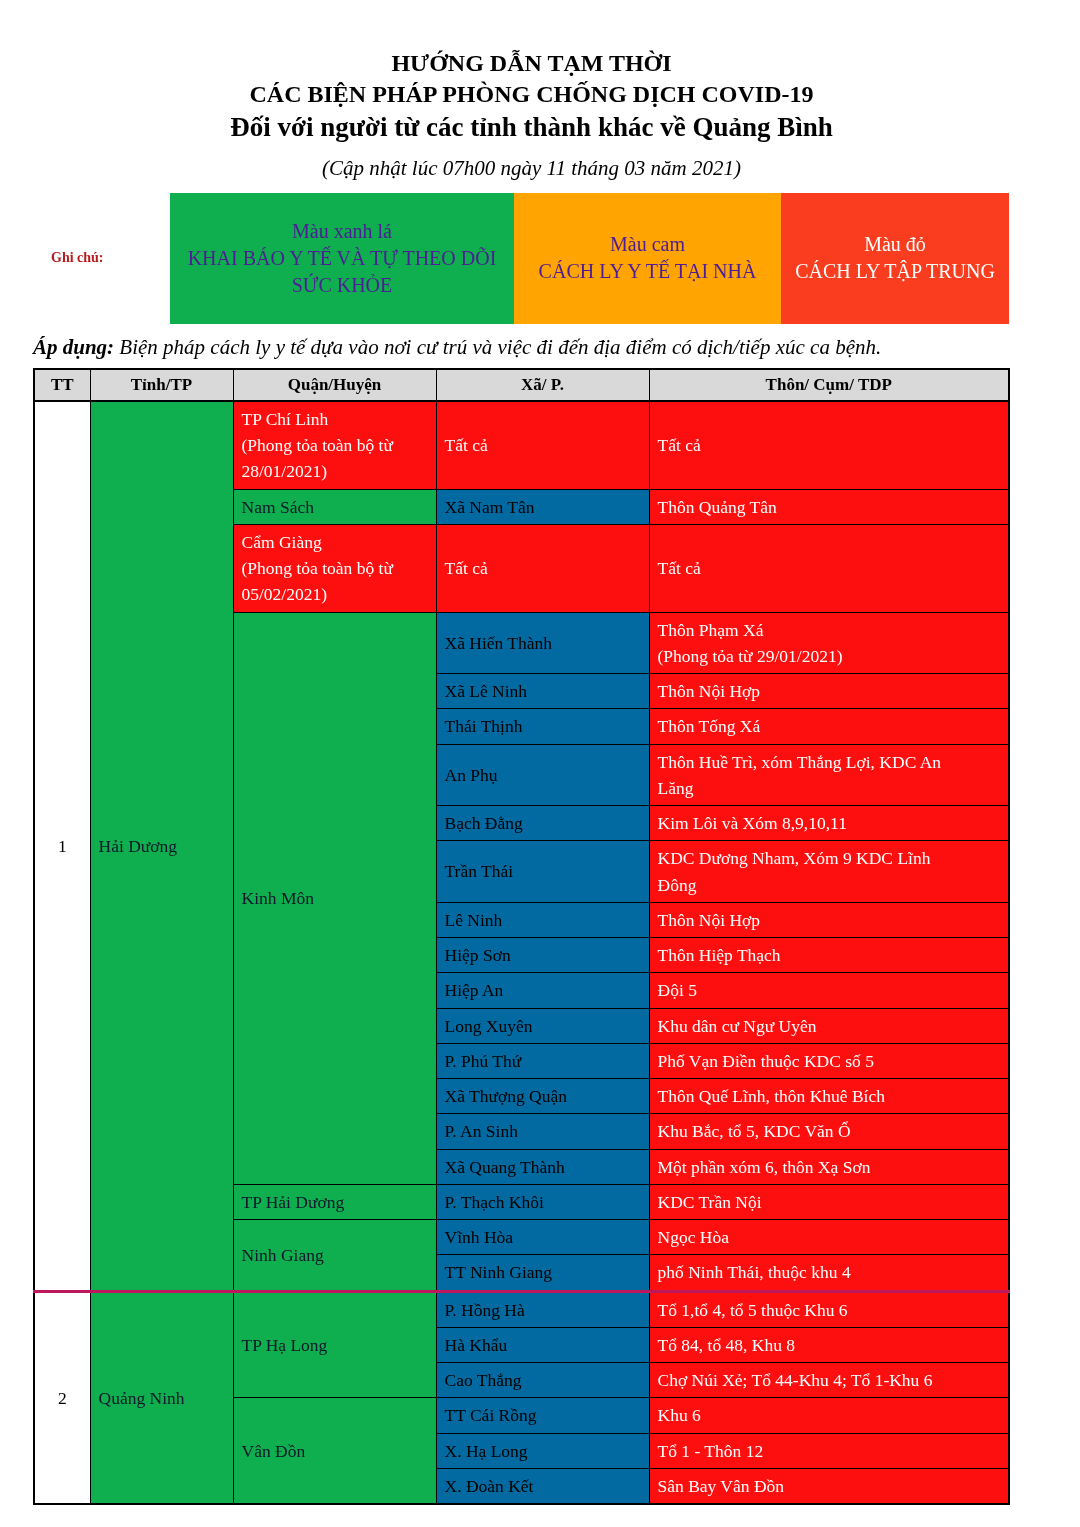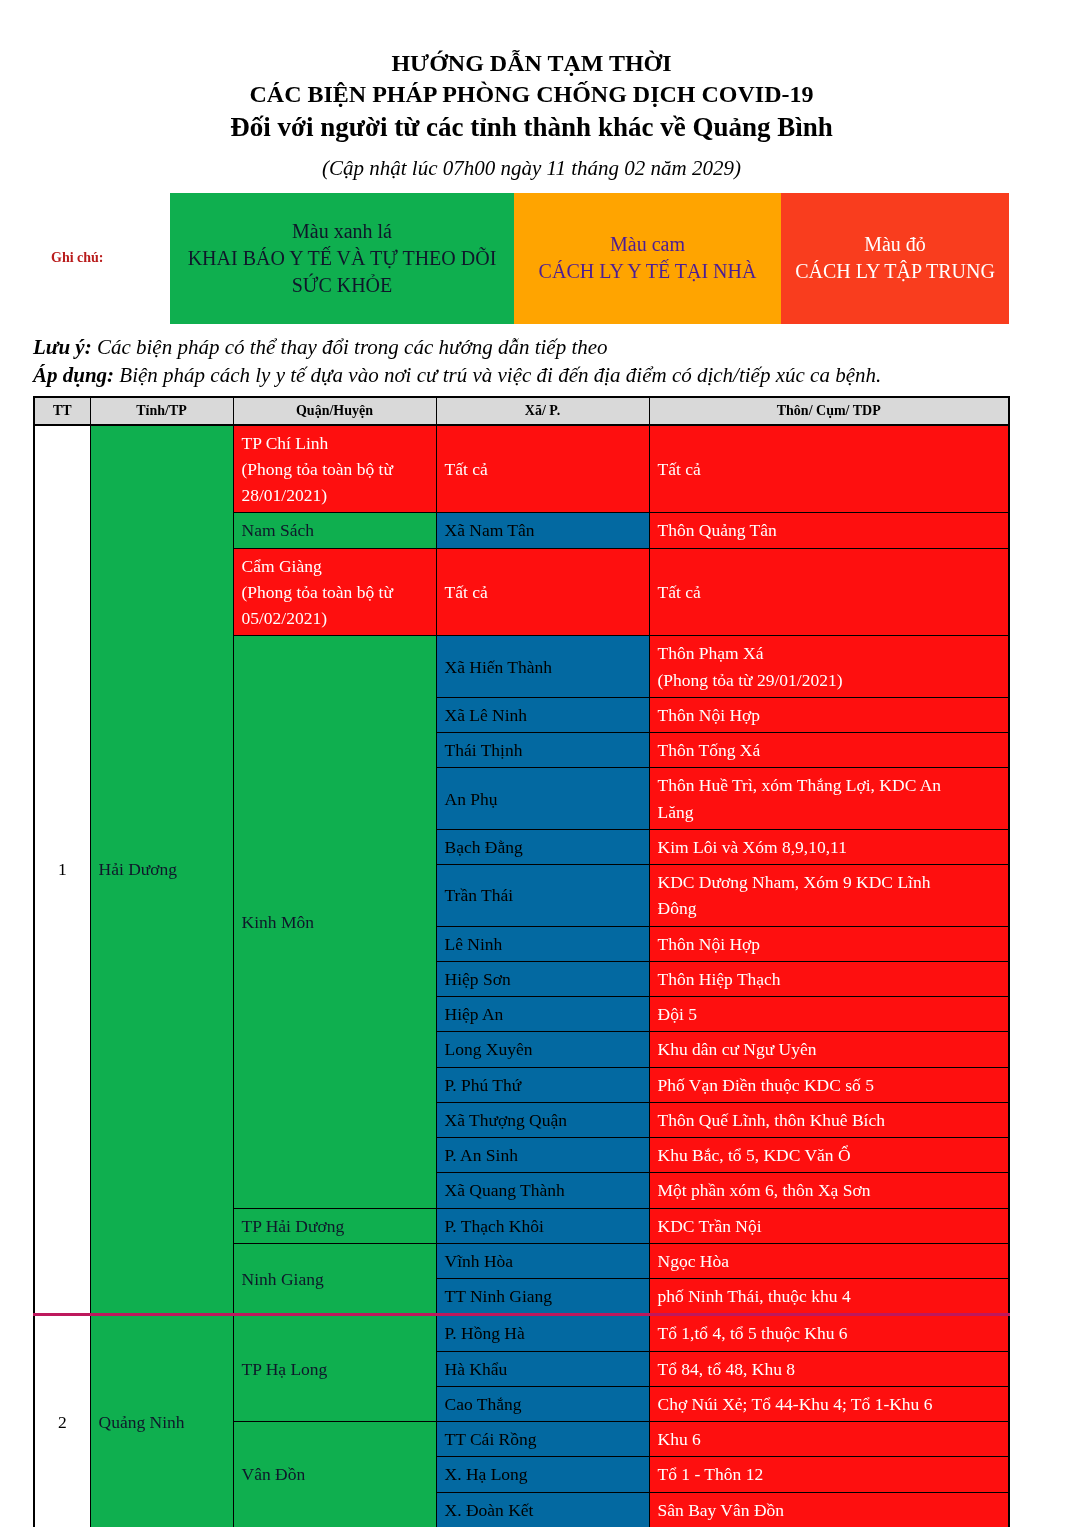--- a/index.html
+++ b/index.html
@@ -29,48 +29,48 @@
   
   .notes { margin-top:10px; font-size:21px; font-style:italic; line-height:1.33; }
   .note-line { margin:0; }
   .note-label { font-weight:bold; }
 
   
   table.zone-table { border-collapse:collapse; margin-top:6px; width:975px; table-layout:fixed; }
   table.zone-table { border:2px solid #000; }
   .zone-table th, .zone-table td { border:1px solid #000; box-sizing:border-box; }
   .zone-table thead th {
-    background:#D9D9D9; font-size:14px; font-weight:bold; text-align:center;
+    background:#D9D9D9; font-size:17px; font-weight:bold; text-align:center;
     padding:5px 4px; border-bottom:2px solid #000;
   }
   .zone-table td {
     font-size:17.5px; line-height:1.5; vertical-align:middle;
     padding:4px 8px; white-space:pre-line; word-wrap:break-word;
   }
   .zone-table tr.province-start td { border-top:3px solid #be185d; }
   .cell-tt { text-align:center; background:#ffffff; }
   .cell-province { padding-left:12px; }
   .c-green  { background:#0FAF4F; color:#0f172a; }
   .c-orange { background:#0369a1; color:#000; }
   .c-red    { background:#FE0F0F; color:#fff; }
   .c-white  { background:#fff; color:#000; }
-  .lg-green { background:#0FAF4F; color:#0f172a; }
+  .lg-green { background:#0FAF4F; color:#4c1d95; }
   .lg-orange{ background:#FFA400; color:#4c1d95; }
   .lg-red   { background:#F93D1E; color:#fff; }
 </style>
 </head>
 <body>
 
 <div class="page">
 
   <div class="title-block">
     <div class="title-1">HƯỚNG DẪN TẠM THỜI</div>
     <div class="title-2">CÁC BIỆN PHÁP PHÒNG CHỐNG DỊCH COVID-19</div>
     <div class="title-3">Đối với người từ các tỉnh thành khác về Quảng Bình</div>
-    <div class="title-update">(Cập nhật lúc 07h00 ngày 11 tháng 02 năm 2029)</div>
+    <div class="title-update">(Cập nhật lúc 07h00 ngày 11 tháng 03 năm 2021)</div>
   </div>
 
   <div class="legend-row">
     <div class="legend-label">Ghi chú:</div>
     <div class="legend-boxes">
       <div class="legend-box lb-0 lg-green">
         <div class="lb-line1">Màu xanh lá</div>
         <div class="lb-line2">KHAI BÁO Y TẾ VÀ TỰ THEO DÕI SỨC KHỎE</div>
       </div>
       <div class="legend-box lb-1 lg-orange">
@@ -78,21 +78,20 @@
         <div class="lb-line2">CÁCH LY Y TẾ TẠI NHÀ</div>
       </div>
       <div class="legend-box lb-2 lg-red">
         <div class="lb-line1">Màu đỏ</div>
         <div class="lb-line2">CÁCH LY TẬP TRUNG</div>
       </div>
     </div>
   </div>
 
   <div class="notes">
-    <p class="note-line"><span class="note-label">Lưu ý:</span><span> Các biện pháp có thể thay đổi trong các hướng dẫn tiếp theo</span></p>
     <p class="note-line"><span class="note-label">Áp dụng:</span><span> Biện pháp cách ly y tế dựa vào nơi cư trú và việc đi đến địa điểm có dịch/tiếp xúc ca bệnh.</span></p>
   </div>
 
   <table class="zone-table">
     <colgroup>
       <col style="width:56px">
       <col style="width:143px">
       <col style="width:203px">
       <col style="width:213px">
       <col style="width:360px">

